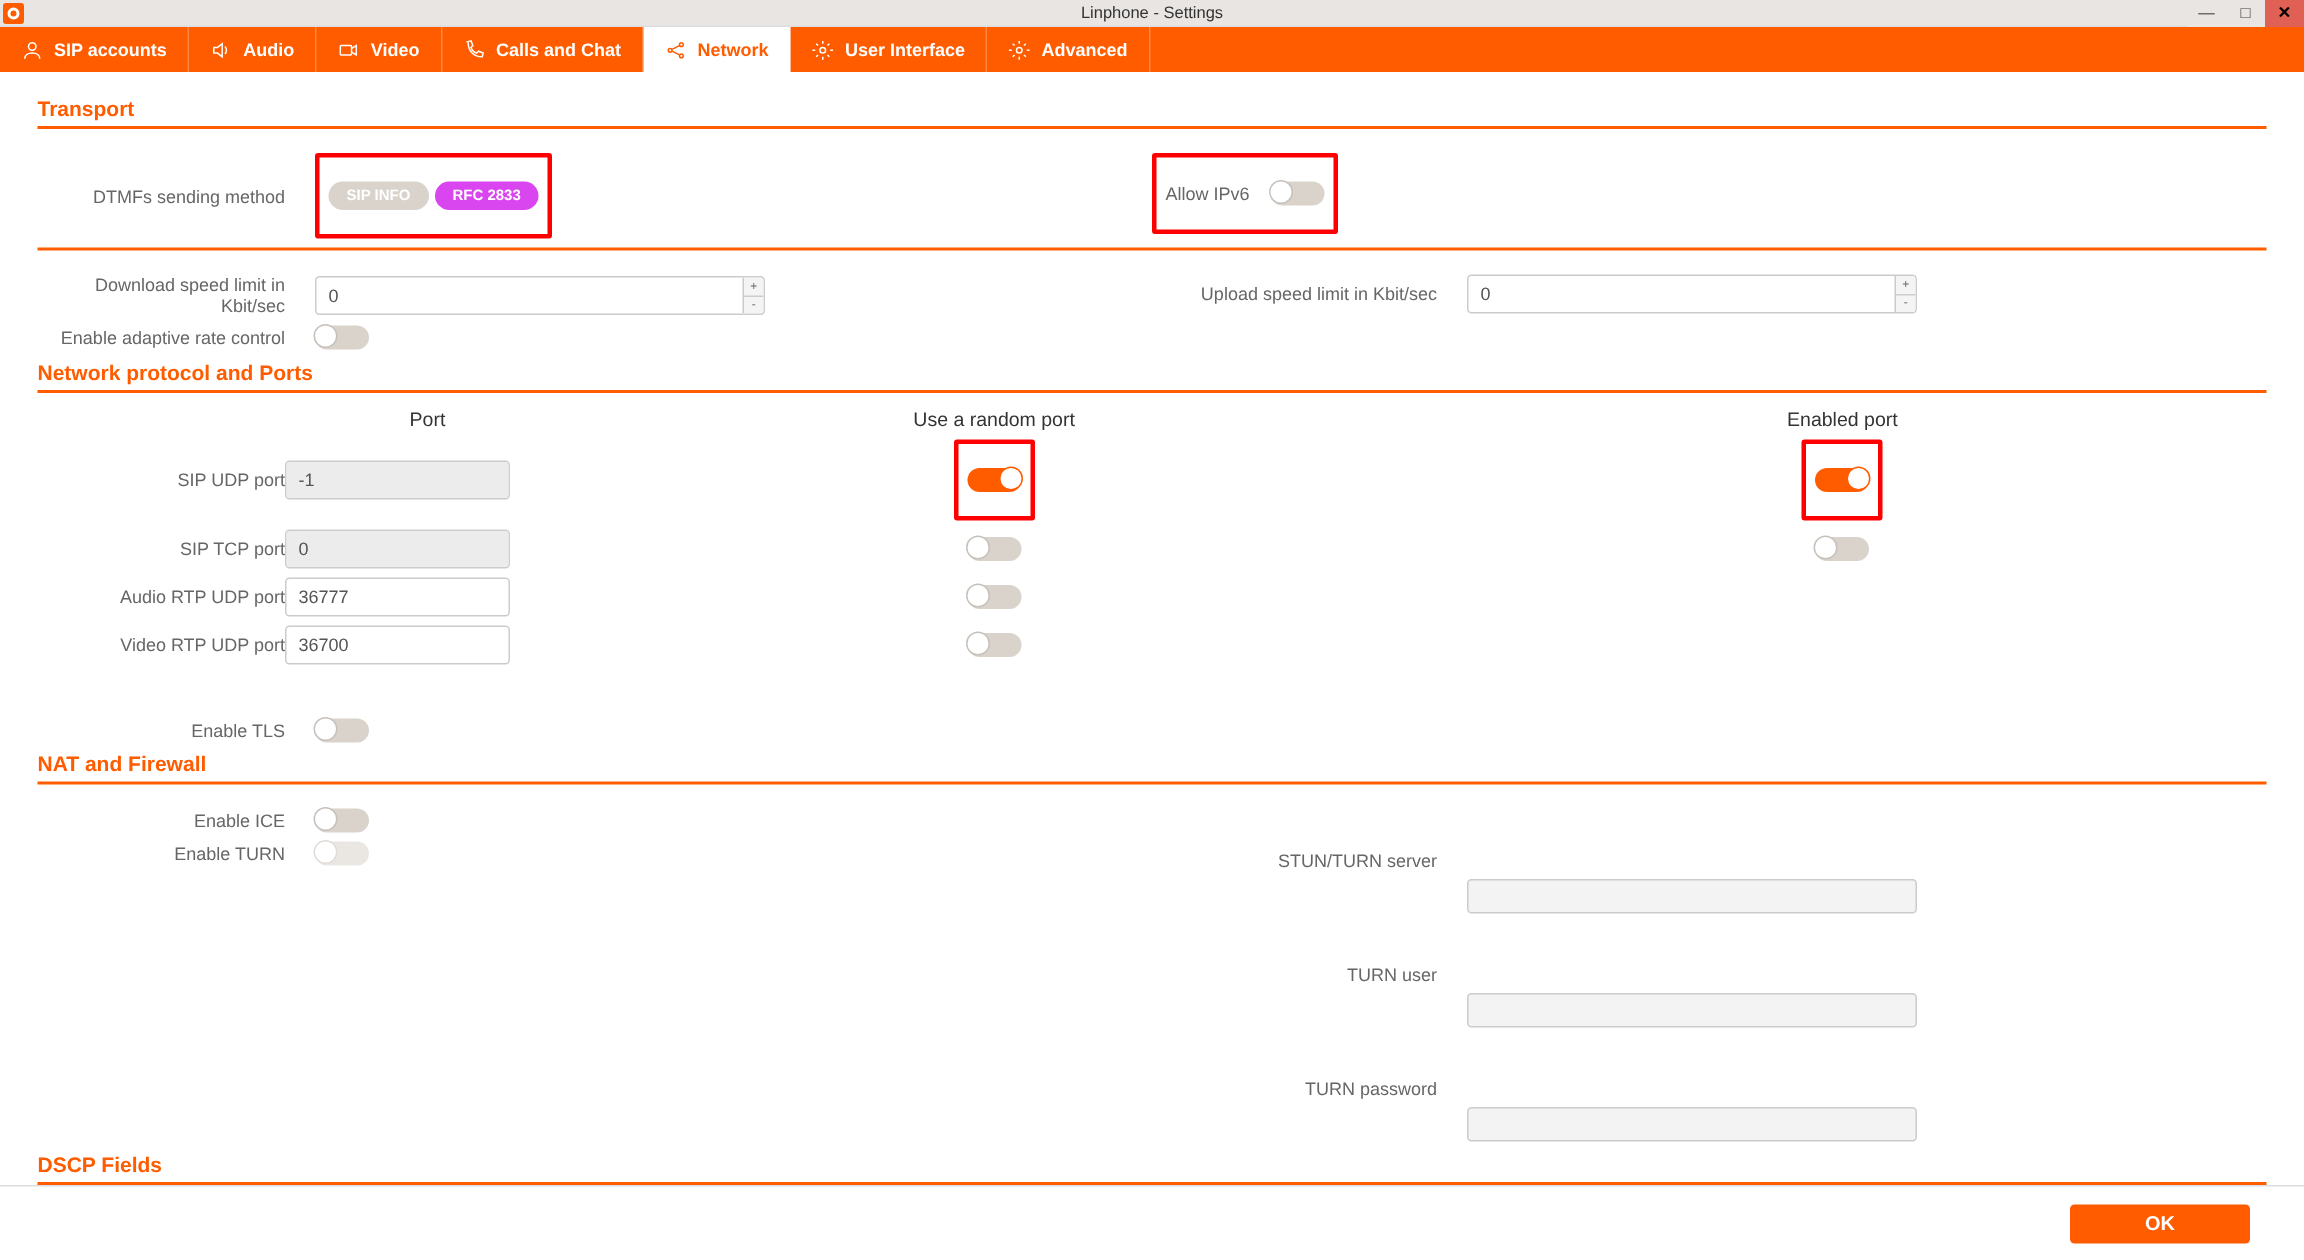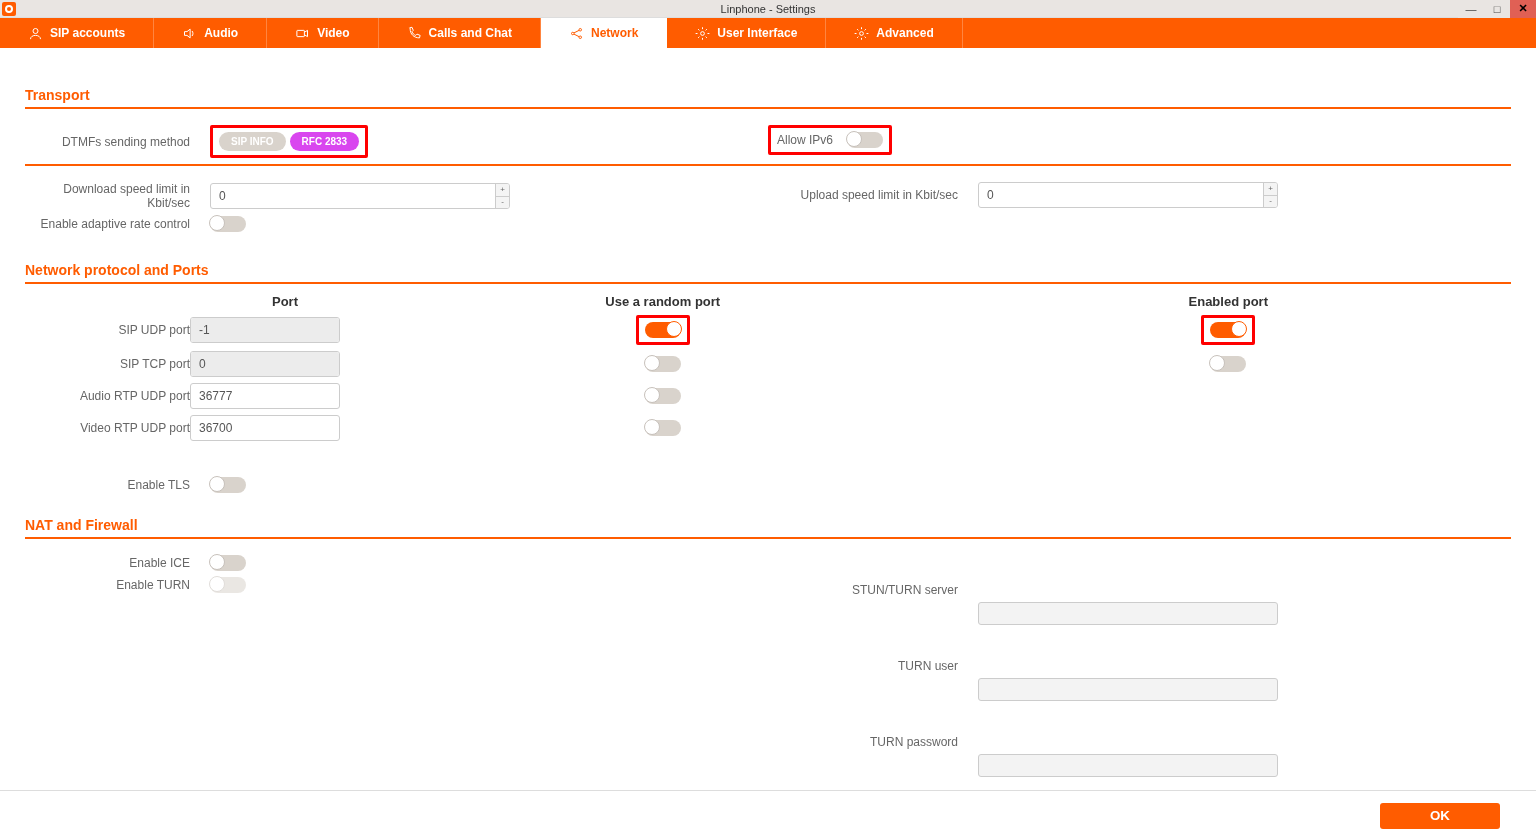--- a/index.html
+++ b/index.html
@@ -8,49 +8,49 @@
   
   .titlebar { height: 18px; background: #e9e5e2; display: flex; align-items: center; position: relative; border-bottom: 1px solid #ddd; }
   .titlebar .app-icon { width: 14px; height: 14px; background: #ff5c00; margin-left: 2px; border-radius: 2px; position: relative; }
   .titlebar .app-icon::after{content:""; position:absolute; inset:3px; border:2px solid #fff; border-radius:50%;}
   .titlebar .title { position:absolute; left:0; right:0; text-align:center; font-size:11px; color:#333; }
   .titlebar .win-ctrls { margin-left: auto; display: flex; }
   .titlebar .win-btn { width: 26px; height: 18px; display:flex; align-items:center; justify-content:center; font-size:11px; background: #e9e5e2;}
   .titlebar .win-btn.close { background: #e06055; color:#000; font-weight:bold;}
   
   .tabs { height: 30px; background: #ff5c00; display: flex; align-items:stretch; color:#fff; font-weight:600; font-size:12px;}
-  .tab { padding: 0 28px; display:flex; align-items:center; gap:7px; cursor:pointer; border-right:1px solid rgba(255,255,255,0.25);}
+  .tab { padding: 0 14px; display:flex; align-items:center; gap:7px; cursor:pointer; border-right:1px solid rgba(255,255,255,0.25);}
   .tab svg { width:15px; height:15px; fill:none; stroke:#fff; stroke-width:1.6;}
   .tab.active { background:#fff; color:#ff5c00; }
   .tab.active svg { stroke:#ff5c00; }
   
   .content { flex:1; overflow-y:auto; padding: 15px 25px 10px 25px;}
-  .section-head { color:#ff5c00; font-weight:700; font-size:14px; margin-top:24px; margin-bottom:4px;}
+  .section-head { color:#ff5c00; font-weight:700; font-size:14px; margin-top:1px; margin-bottom:4px;}
   .section-rule { border:0; border-top:2px solid #ff5c00; margin-bottom:10px;}
   .row { display:flex; align-items:center; margin:6px 0; gap:20px;}
   .label { width: 165px; text-align:right; color:#666; font-size:12px;}
   .pill-group { display:flex; gap:4px;}
   .pill { padding:4px 12px; border-radius:11px; font-size:10px; font-weight:600; color:#fff;}
   .pill.inactive{ background:#d9d3cc; }
   .pill.active{ background:#d946ef; }
-  .redbox { border:3px solid #ff0000; border-radius:2px; padding:4px 6px; display:inline-flex; align-items:center;}
+  .redbox { border:3px solid #ff0000; border-radius:2px; padding:16px 6px; display:inline-flex; align-items:center;}
   .toggle { width:36px; height:16px; border-radius:10px; background:#d9d3cc; position:relative; display:inline-block; cursor:pointer;}
   .toggle .knob { position:absolute; width:16px; height:16px; border-radius:50%; background:#fff; border:1px solid #c7c1bb; top:-1px; left:-1px; transition:.1s;}
   .toggle.on { background:#ff5c00;}
   .toggle.on .knob { left:auto; right:-1px; border-color:#ff5c00;}
   .toggle.disabled{opacity:.55; cursor:default;}
   .spin { display:flex; align-items:stretch; border:1px solid #ccc; border-radius:3px; overflow:hidden; width:300px; background:#fff;}
   .spin.small{width:150px;}
   .spin input{ border:0; outline:0; padding:5px 8px; flex:1; font-size:12px; color:#555; background:transparent;}
   .spin .btns{ width:14px; display:flex; flex-direction:column; border-left:1px solid #ccc; background:#f4f4f4;}
   .spin .btns div{flex:1; display:flex; align-items:center; justify-content:center; font-size:8px; line-height:1; color:#666; border-bottom:1px solid #ccc; cursor:pointer;}
   .spin .btns div:last-child{border-bottom:0;}
   .spin.disabled{background:#ececec;}
   .spin.disabled input{background:#ececec;}
-  .ports-head{display:flex; font-weight:700; color:#333; font-size:13px; margin-bottom:6px;}
+  .ports-head{display:flex; font-weight:400; color:#333; font-size:13px; margin-bottom:6px;}
   .ports-head .col1{width:190px; margin-left:165px; text-align:center;}
   .ports-head .col2{flex:1; text-align:center;}
   .ports-head .col3{flex:1; text-align:center;}
   .port-row{display:flex; align-items:center; margin:6px 0;}
   .port-row .label{width:165px;}
   .port-row .c1{width:190px; display:flex; justify-content:flex-start; padding-left:0;}
   .port-row .c2, .port-row .c3{flex:1; display:flex; justify-content:center; align-items:center;}
   .textin{ border:1px solid #ccc; border-radius:3px; padding:3px 8px; width:300px; background:#f3f3f3; color:#a16207; outline:0;margin-top:47px;}
   .textin.plain{background:#fff;}
   .two-col{display:flex;}

